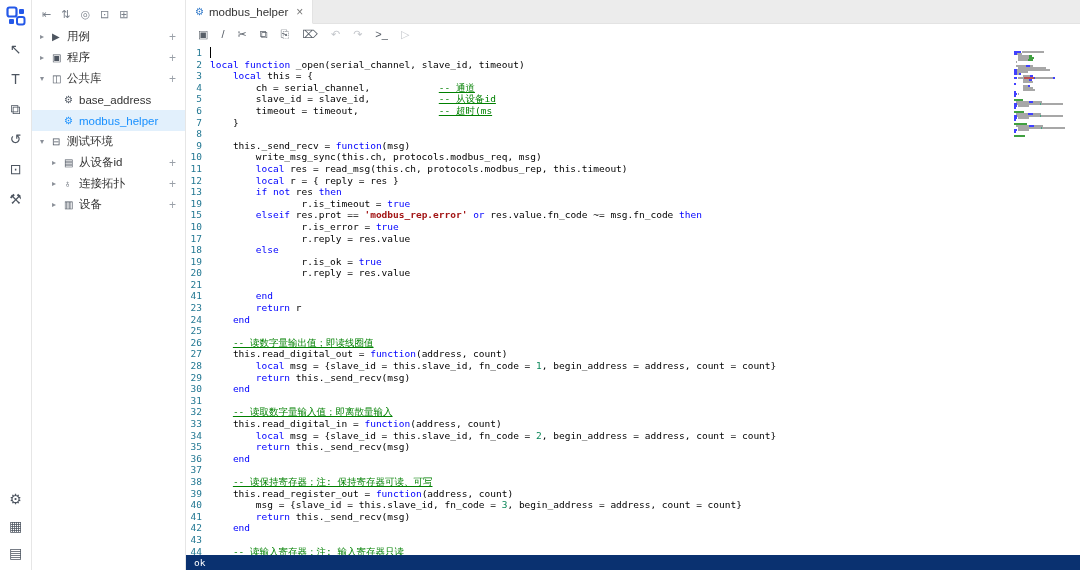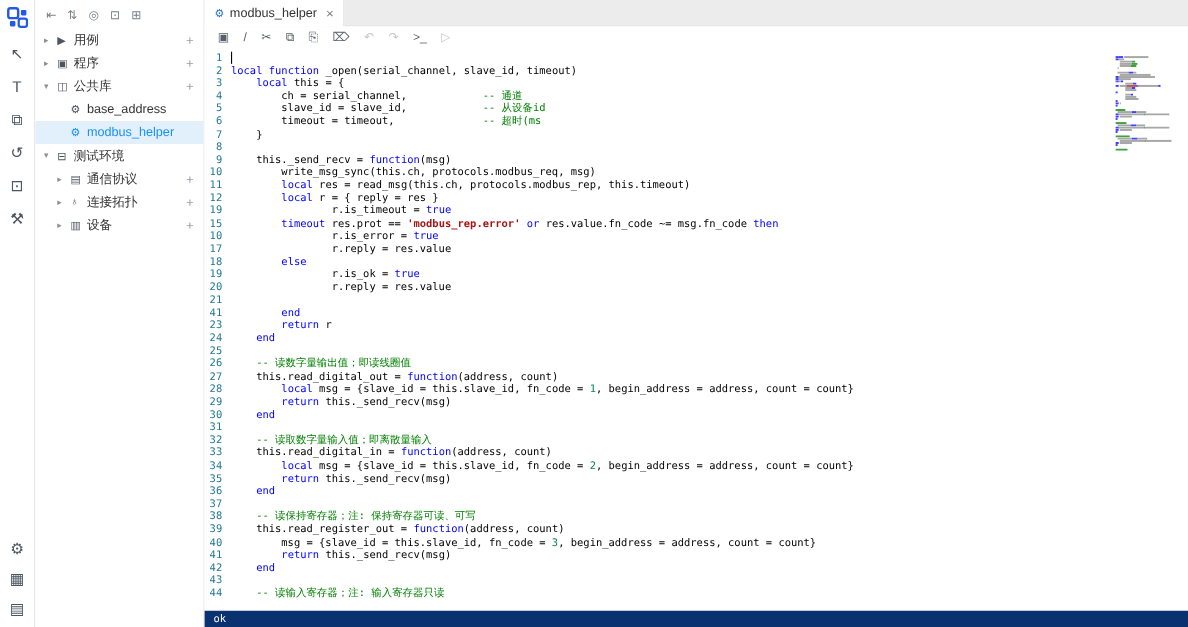--- a/index.html
+++ b/index.html
@@ -37,21 +37,21 @@
   .edt-toolbar{height:21px;display:flex;align-items:center;gap:13px;padding:0 12px;color:#585f68;font-size:11px;background:#fff;flex:none;}
   .tb-icon{cursor:pointer;line-height:1;white-space:nowrap;}
   .tb-icon.disabled{color:#c3c6cb;}
 
   .editor{flex:1;position:relative;overflow:hidden;font-family:"DejaVu Sans Mono","Liberation Mono",monospace;font-size:9.5px;line-height:11.6px;background:#fff;}
   .code{padding-top:2px;}
   .code-line{display:flex;height:11.6px;white-space:pre;}
   .ln{width:16px;text-align:right;color:#237893;flex:none;}
   .lc{margin-left:8px;color:#000;}
   .tk-kw{color:#0000ff;}
-  .tk-cm{color:#008000;}
+  .tk-cm{color:#008000;text-decoration:underline;}
   .tk-str{color:#a31515;font-weight:bold;}
   .tk-num{color:#098658;}
   .tk-txt{color:#000;}
   .cursor{display:inline-block;width:1px;height:10.5px;background:#000;vertical-align:-1px;animation:blink 1.1s step-end infinite;}
   @keyframes blink{50%{opacity:0;}}
 
   .minimap{position:absolute;top:4px;right:10px;width:56px;cursor:pointer;}
   .mm-line{height:2px;white-space:nowrap;font-size:0;overflow:hidden;}
   .mm-seg{display:inline-block;height:1.5px;vertical-align:top;opacity:.75;}
   .mm-kw{background:#0000ff;}
@@ -129,21 +129,21 @@
           <span class="tlabel">modbus_helper</span>
         </div>
         <div class="tree-item lvl0">
           <span class="chev">▾</span>
           <span class="ticon">⊟</span>
           <span class="tlabel">测试环境</span>
         </div>
         <div class="tree-item lvl1">
           <span class="chev">▸</span>
           <span class="ticon">▤</span>
-          <span class="tlabel">通信协议</span>
+          <span class="tlabel">从设备id</span>
           <span class="tplus">+</span>
         </div>
         <div class="tree-item lvl1">
           <span class="chev">▸</span>
           <span class="ticon">♁</span>
           <span class="tlabel">连接拓扑</span>
           <span class="tplus">+</span>
         </div>
         <div class="tree-item lvl1">
           <span class="chev">▸</span>
@@ -183,22 +183,23 @@
           <div class="code-line"><span class="ln">3</span><span class="lc"><span class="tk-txt">    </span><span class="tk-kw">local</span><span class="tk-txt"> this = {</span></span></div>
           <div class="code-line"><span class="ln">4</span><span class="lc"><span class="tk-txt">        ch = serial_channel,            </span><span class="tk-cm">-- 通道</span></span></div>
           <div class="code-line"><span class="ln">5</span><span class="lc"><span class="tk-txt">        slave_id = slave_id,            </span><span class="tk-cm">-- 从设备id</span></span></div>
           <div class="code-line"><span class="ln">6</span><span class="lc"><span class="tk-txt">        timeout = timeout,              </span><span class="tk-cm">-- 超时(ms</span></span></div>
           <div class="code-line"><span class="ln">7</span><span class="lc"><span class="tk-txt">    }</span></span></div>
           <div class="code-line"><span class="ln">8</span><span class="lc"></span></div>
           <div class="code-line"><span class="ln">9</span><span class="lc"><span class="tk-txt">    this._send_recv = </span><span class="tk-kw">function</span><span class="tk-txt">(msg)</span></span></div>
           <div class="code-line"><span class="ln">10</span><span class="lc"><span class="tk-txt">        write_msg_sync(this.ch, protocols.modbus_req, msg)</span></span></div>
           <div class="code-line"><span class="ln">11</span><span class="lc"><span class="tk-txt">        </span><span class="tk-kw">local</span><span class="tk-txt"> res = read_msg(this.ch, protocols.modbus_rep, this.timeout)</span></span></div>
           <div class="code-line"><span class="ln">12</span><span class="lc"><span class="tk-txt">        </span><span class="tk-kw">local</span><span class="tk-txt"> r = { reply = res }</span></span></div>
+          <div class="code-line"><span class="ln">13</span><span class="lc"><span class="tk-txt">        </span><span class="tk-kw">if</span><span class="tk-txt"> </span><span class="tk-kw">not</span><span class="tk-txt"> res </span><span class="tk-kw">then</span></span></div>
           <div class="code-line"><span class="ln">19</span><span class="lc"><span class="tk-txt">                r.is_timeout = </span><span class="tk-kw">true</span></span></div>
-          <div class="code-line"><span class="ln">15</span><span class="lc"><span class="tk-txt">        </span><span class="tk-kw">timeout</span><span class="tk-txt"> res.prot == </span><span class="tk-str">'modbus_rep.error'</span><span class="tk-txt"> </span><span class="tk-kw">or</span><span class="tk-txt"> res.value.fn_code ~= msg.fn_code </span><span class="tk-kw">then</span></span></div>
+          <div class="code-line"><span class="ln">15</span><span class="lc"><span class="tk-txt">        </span><span class="tk-kw">elseif</span><span class="tk-txt"> res.prot == </span><span class="tk-str">'modbus_rep.error'</span><span class="tk-txt"> </span><span class="tk-kw">or</span><span class="tk-txt"> res.value.fn_code ~= msg.fn_code </span><span class="tk-kw">then</span></span></div>
           <div class="code-line"><span class="ln">10</span><span class="lc"><span class="tk-txt">                r.is_error = </span><span class="tk-kw">true</span></span></div>
           <div class="code-line"><span class="ln">17</span><span class="lc"><span class="tk-txt">                r.reply = res.value</span></span></div>
           <div class="code-line"><span class="ln">18</span><span class="lc"><span class="tk-txt">        </span><span class="tk-kw">else</span></span></div>
           <div class="code-line"><span class="ln">19</span><span class="lc"><span class="tk-txt">                r.is_ok = </span><span class="tk-kw">true</span></span></div>
           <div class="code-line"><span class="ln">20</span><span class="lc"><span class="tk-txt">                r.reply = res.value</span></span></div>
           <div class="code-line"><span class="ln">21</span></div>
           <div class="code-line"><span class="ln">41</span><span class="lc"><span class="tk-txt">        </span><span class="tk-kw">end</span></span></div>
           <div class="code-line"><span class="ln">23</span><span class="lc"><span class="tk-txt">        </span><span class="tk-kw">return</span><span class="tk-txt"> r</span></span></div>
           <div class="code-line"><span class="ln">24</span><span class="lc"><span class="tk-txt">    </span><span class="tk-kw">end</span></span></div>
           <div class="code-line"><span class="ln">25</span><span class="lc"></span></div>

